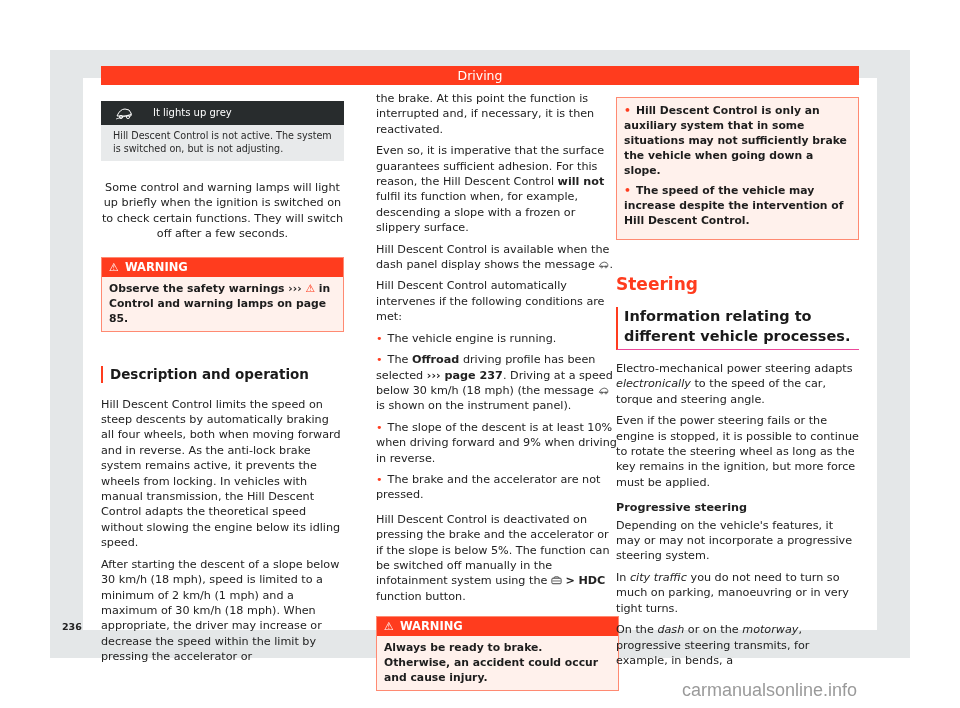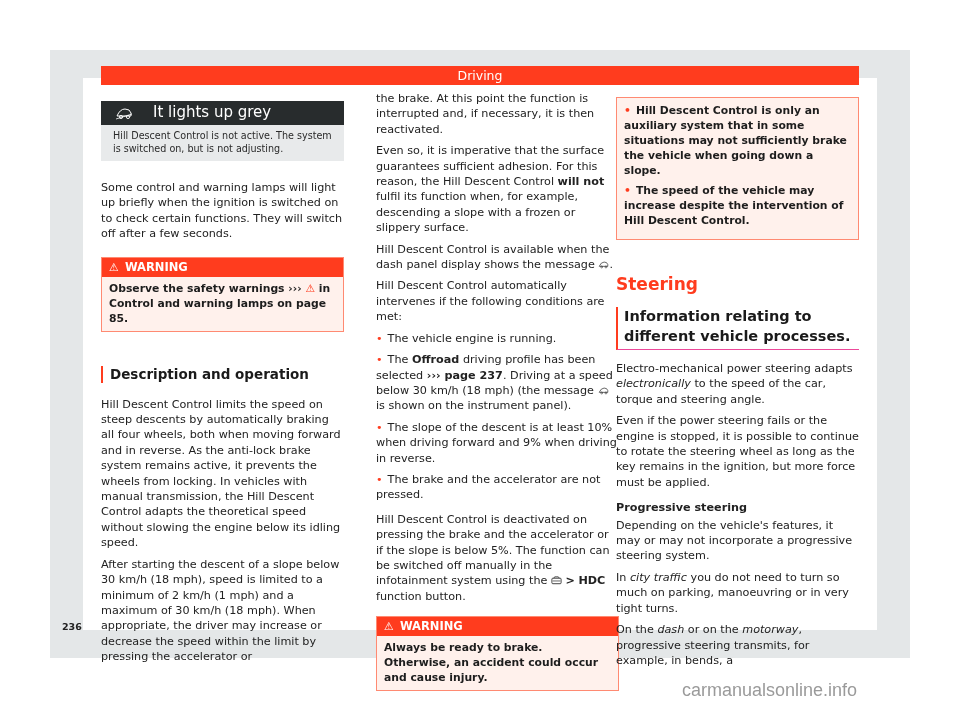--- a/index.html
+++ b/index.html
@@ -14,25 +14,25 @@
 
   .col { position: absolute; top: 92px; font-size: 11.2px; line-height: 15.4px; color: #222; }
   .col1 { left: 101px; width: 243px; }
   .col2 { left: 376px; width: 243px; }
   .col3 { left: 616px; width: 243px; }
 
   p { margin-bottom: 6px; }
 
   
   .status-head { background: #282c2d; color: #fff; height: 24px; display: flex; align-items: center;
-    font-size: 15px; padding-left: 14px; margin-top: 9px; }
+    font-size: 10px; padding-left: 14px; margin-top: 9px; }
   .status-head .ico { width: 18px; height: 14px; margin-right: 20px; display: inline-block; }
   .status-body { background: #e8eaeb; font-size: 9.6px; line-height: 12.5px; padding: 5px 4px 6px 12px; color: #2a2a2a; }
 
-  .lead { margin-top: 19px; }
+  .lead { margin-top: 19px; text-align: center; }
 
   
   .warning { border: 1px solid #ff8a72; background: #fff1ec; margin-top: 15px; }
   .warning .whead { background: #ff3c1e; color: #fff; font-weight: bold; font-size: 11.5px; height: 19px;
     line-height: 19px; padding-left: 7px; display: flex; align-items: center; }
   .warning .whead .tri { margin-right: 6px; font-size: 11px; }
   .warning .wbody { padding: 4px 7px 5px 7px; font-weight: bold; font-size: 10.8px; line-height: 15px; color: #1d1d1d; }
   .tri-red { color: #ff3c1e; }
 
   .subhead { border-left: 2px solid #ff3c1e; padding-left: 7px; font-weight: bold; font-size: 13.5px;

